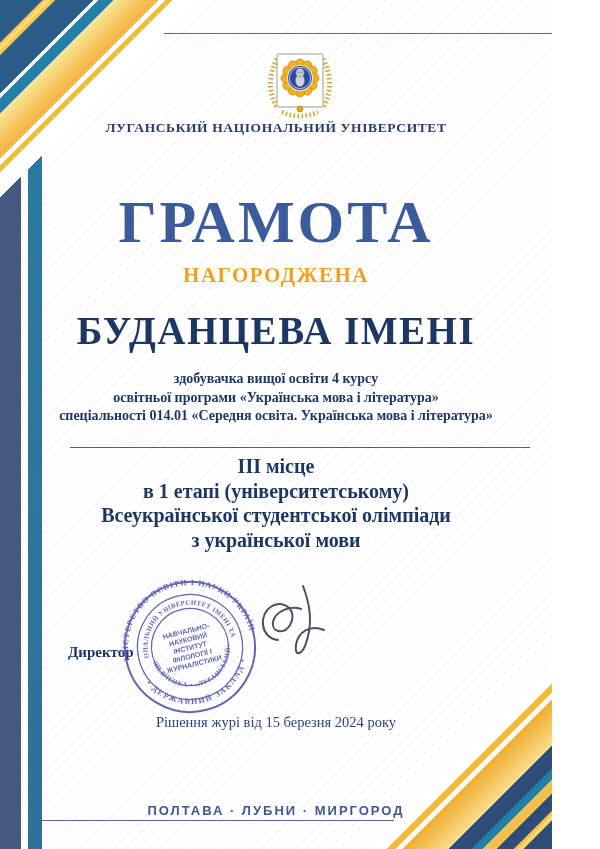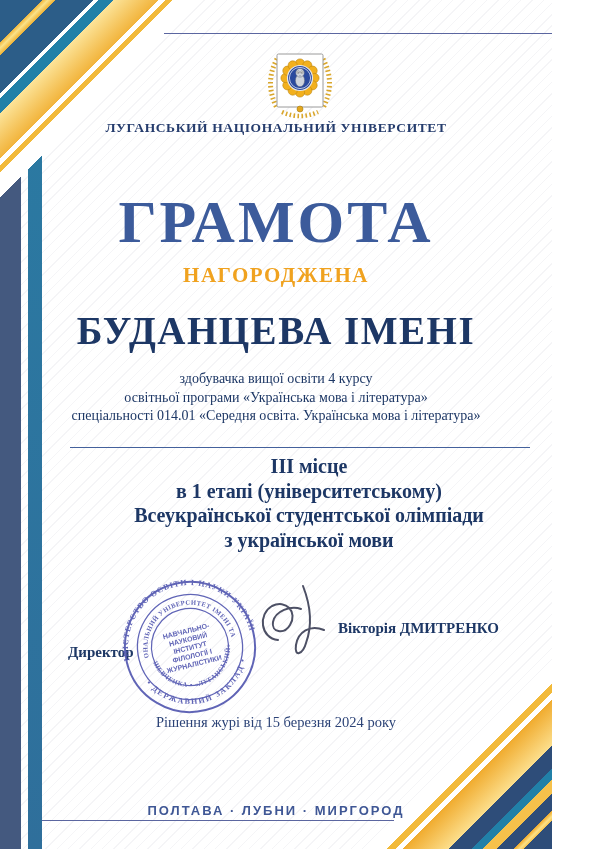--- a/index.html
+++ b/index.html
@@ -47,22 +47,22 @@
       #ffffff 117px,#ffffff 132px,
       rgba(255,255,255,0) 132px);}
   
   .content{position:absolute;inset:0;z-index:3;}
   .center-text{position:absolute;left:0;width:100%;text-align:center;}
   .emblem{position:absolute;left:257px;top:50px;width:86px;height:70px;}
   .uni-name{top:120px;font-size:13.5px;font-weight:bold;color:#253c6d;letter-spacing:0.6px;line-height:16.5px;}
   .title{top:190px;font-size:60px;font-weight:bold;color:#3c5b9b;letter-spacing:3px;line-height:64px;}
   .subtitle{top:263px;font-size:21px;font-weight:bold;color:#f0a21f;letter-spacing:1.5px;}
   .recipient{top:308px;font-size:39px;font-weight:bold;color:#1d3765;letter-spacing:1.5px;}
-  .details{top:370px;font-size:14px;font-weight:normal;color:#1d3765;line-height:18.5px;}
-  .award{top:454px;font-size:20px;font-weight:bold;color:#1d3765;line-height:24.5px;padding-left:33px;}
+  .details{top:370px;font-size:14px;font-weight:bold;color:#1d3765;line-height:18.5px;}
+  .award{top:454px;font-size:20px;font-weight:bold;color:#1d3765;line-height:24.5px;}
   .signer-role{position:absolute;left:68px;top:644px;font-size:15px;font-weight:bold;color:#1d3765;text-align:center;}
   .signer-name{position:absolute;right:53px;top:620px;font-size:15px;font-weight:bold;color:#1d3765;}
   .stamp{position:absolute;left:120px;top:577px;width:140px;height:140px;opacity:0.88;}
   .signature{position:absolute;left:248px;top:580px;width:100px;height:92px;opacity:0.9;}
   .jury-note{top:714px;font-size:14.5px;color:#2c4377;}
   .cities{top:803px;font-family:"Liberation Sans","DejaVu Sans",sans-serif;font-size:13px;font-weight:bold;color:#3f5795;letter-spacing:2px;}
 </style>
 </head>
 <body>
 
@@ -130,21 +130,20 @@
     <div class="divider" style="top:447px;"></div>
 
     <div class="center-text award">
       <div>ІІІ місце</div>
       <div>в 1 етапі (університетському)</div>
       <div>Всеукраїнської студентської олімпіади</div>
       <div>з української мови</div>
     </div>
 
     <div class="signer-role">Директор</div>
-    <div class="signer-name">Вікторія ДМИТРЕНКО</div>
 
     <div class="stamp">
       <svg width="140" height="140" viewBox="0 0 140 140">
         <defs>
           <path id="ot" d="M8,70 A62,62 0 1 1 132,70"></path>
           <path id="ob" d="M13,70 A57,57 0 0 0 127,70"></path>
           <path id="it" d="M27.5,70 A42.5,42.5 0 1 1 112.5,70"></path>
           <path id="ib" d="M30,70 A40,40 0 0 0 110,70"></path>
         </defs>
         <g transform="rotate(-14 70 70)">

